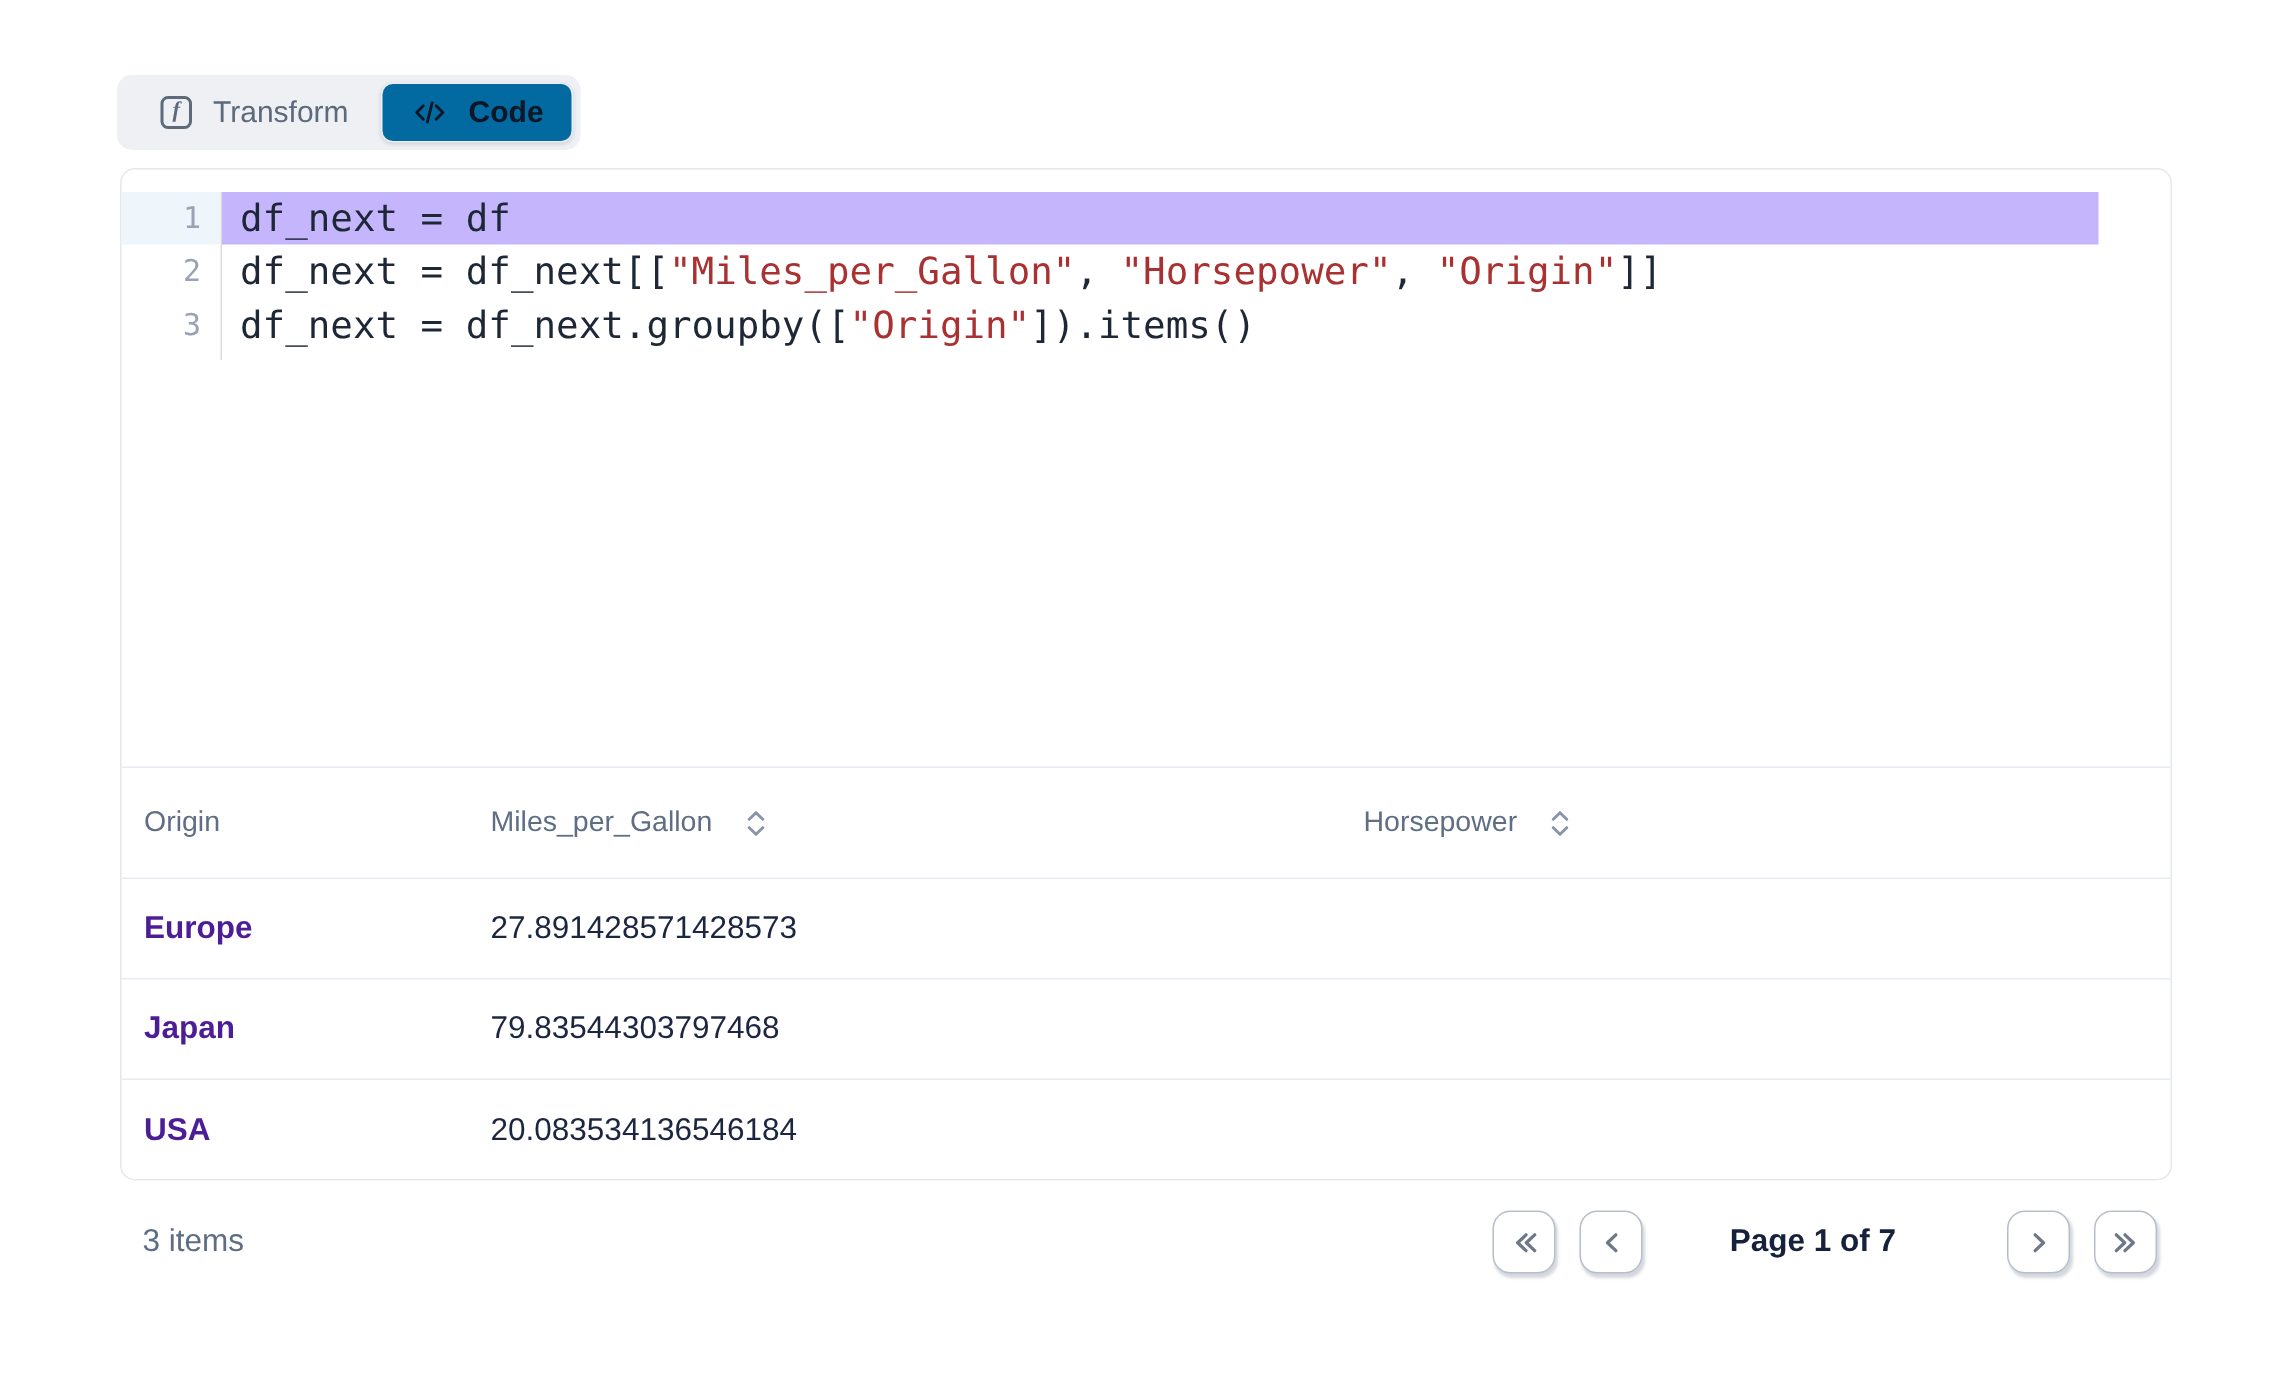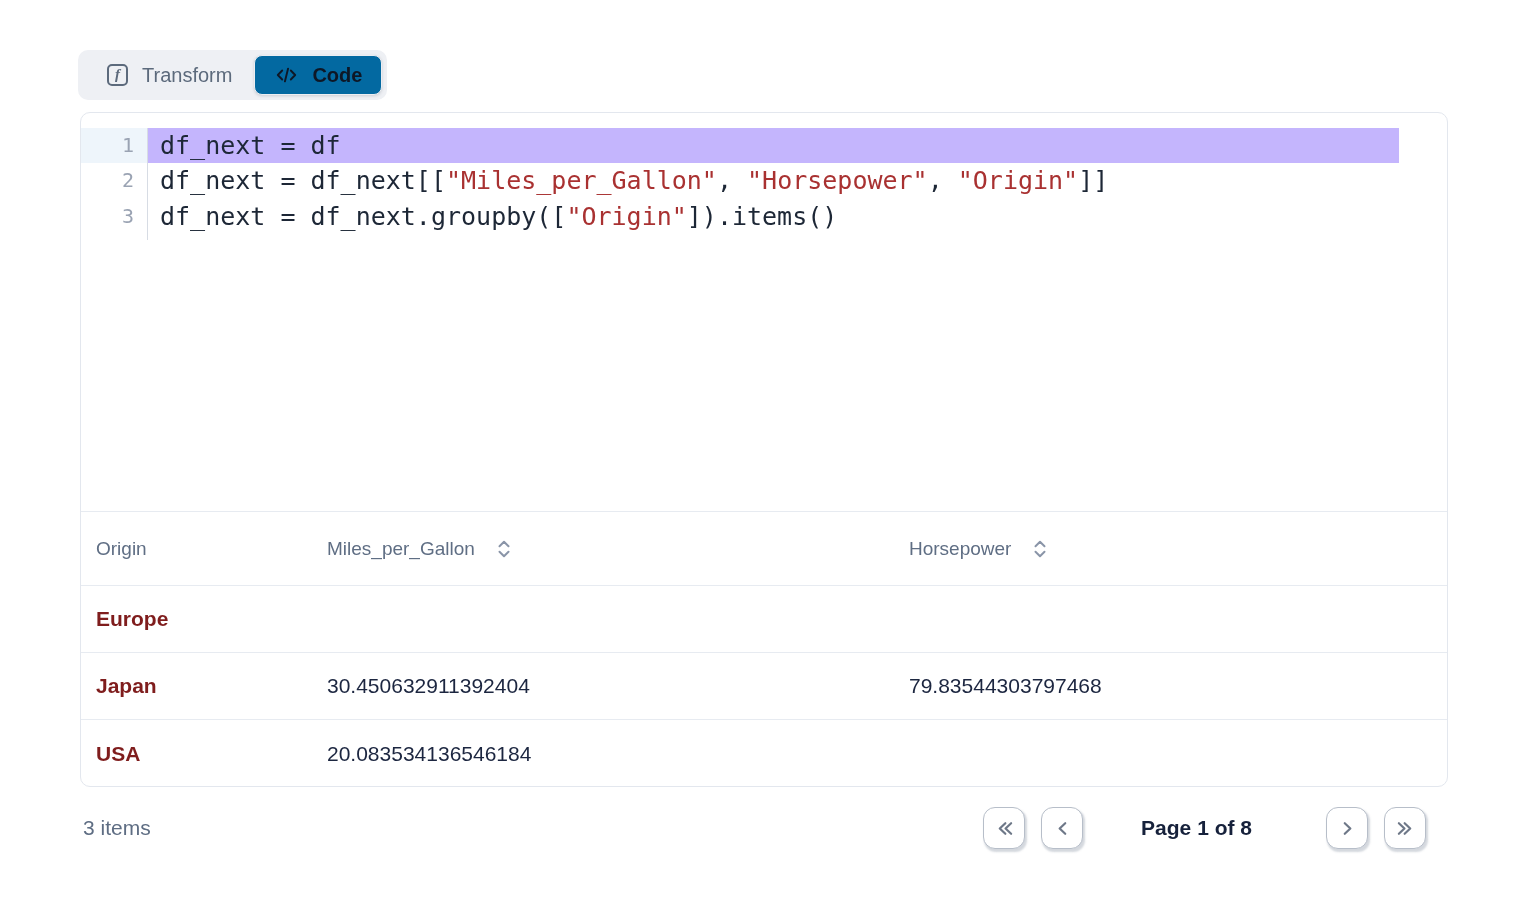--- a/index.html
+++ b/index.html
@@ -141,26 +141,26 @@
     display: flex;
     align-items: center;
     gap: 21px;
   }
   .trow {
     height: 67px;
     border-bottom: 1px solid #e7ebf1;
   }
   .trow:last-child { border-bottom: none; }
   .cell { font-size: 21px; color: #1c2640; }
-  .cell-origin { font-size: 21px; font-weight: 700; color: #7f1d1d; }
+  .cell-origin { font-size: 21px; font-weight: 700; color: #4c1d95; }
 
   
   .footer {
     position: absolute;
-    left: 68px;
+    left: 80px;
     top: 796px;
     width: 1368px;
     height: 64px;
     display: flex;
     align-items: center;
     justify-content: space-between;
   }
   .items { font-size: 21px; color: #5e6d83; padding-left: 15px; }
   .pager { display: flex; align-items: center; padding-right: 10px; }
   .pbtn {
@@ -240,24 +240,24 @@
       <svg class="sort-svg" width="16" height="22" viewBox="0 0 16 22">
         <path d="M3.5 8.2 8 3.8l4.5 4.4"></path>
         <path d="M3.5 13.8 8 18.2l4.5-4.4"></path>
       </svg>
     </div>
   </div>
 
   <div>
       <div class="trow">
         <div class="cell-origin">Europe</div>
+        <div class="cell">27.891428571428573</div>
       </div>
       <div class="trow">
         <div class="cell-origin">Japan</div>
-        <div class="cell">30.450632911392404</div>
         <div class="cell">79.83544303797468</div>
       </div>
       <div class="trow">
         <div class="cell-origin">USA</div>
         <div class="cell">20.083534136546184</div>
       </div>
     </div>
 </div>
 
 <div class="footer">
@@ -267,21 +267,21 @@
       <svg class="chev" width="21" height="21" viewBox="0 0 20 20">
         <path d="M10.8 5 5.5 10l5.3 5"></path>
         <path d="M16.3 5 11 10l5.3 5"></path>
       </svg>
     </button>
     <button class="pbtn">
       <svg class="chev" width="21" height="21" viewBox="0 0 20 20">
         <path d="M12.6 5 7.3 10l5.3 5"></path>
       </svg>
     </button>
-    <span class="page-label">Page 1 of 8</span>
+    <span class="page-label">Page 1 of 7</span>
     <button class="pbtn">
       <svg class="chev" width="21" height="21" viewBox="0 0 20 20">
         <path d="M7.4 5l5.3 5-5.3 5"></path>
       </svg>
     </button>
     <button class="pbtn">
       <svg class="chev" width="21" height="21" viewBox="0 0 20 20">
         <path d="M3.7 5 9 10l-5.3 5"></path>
         <path d="M9.2 5l5.3 5-5.3 5"></path>
       </svg>

